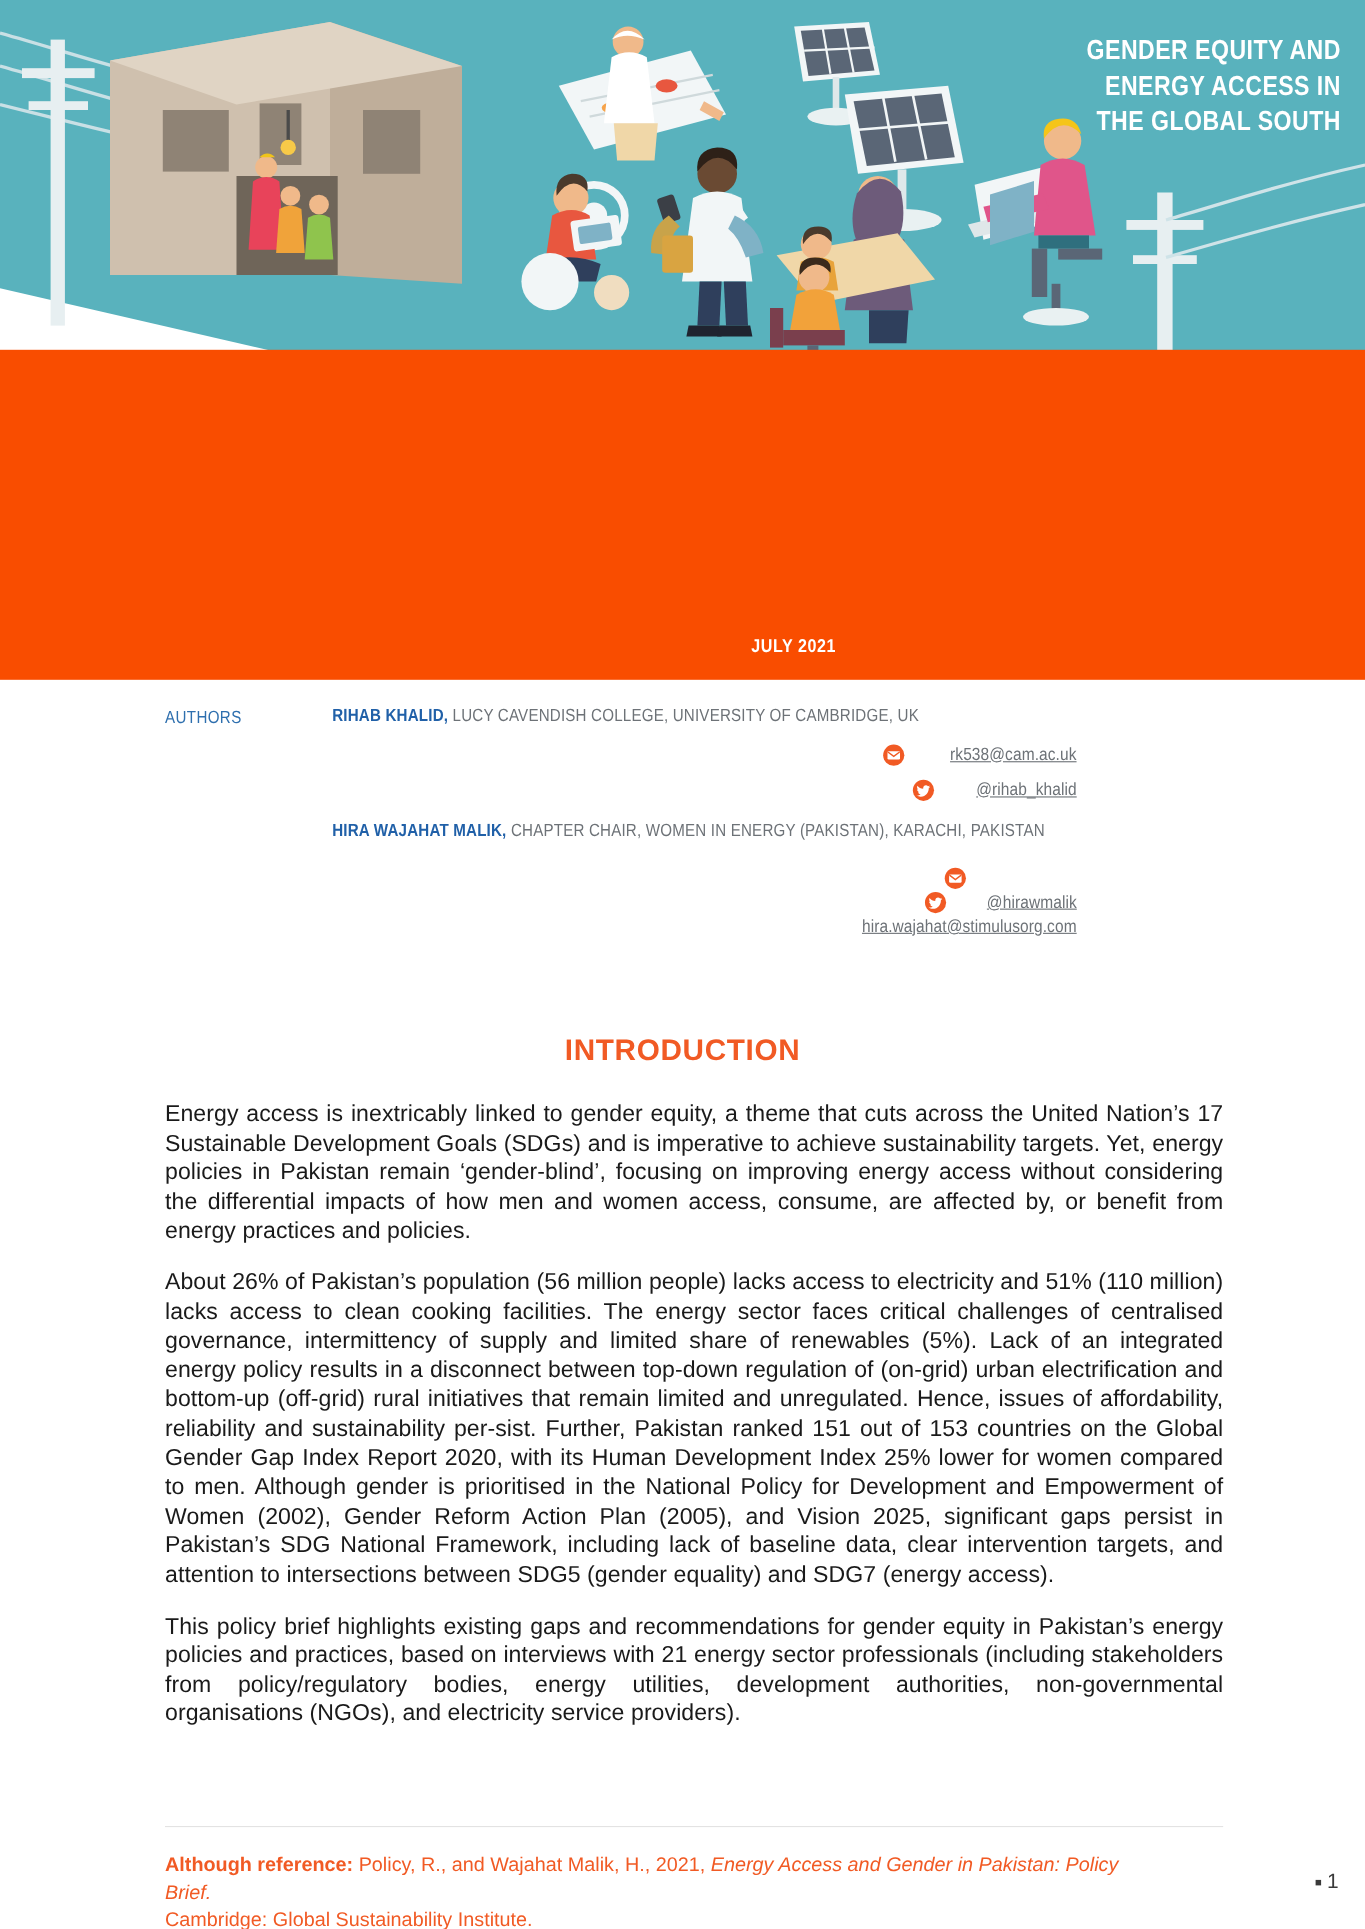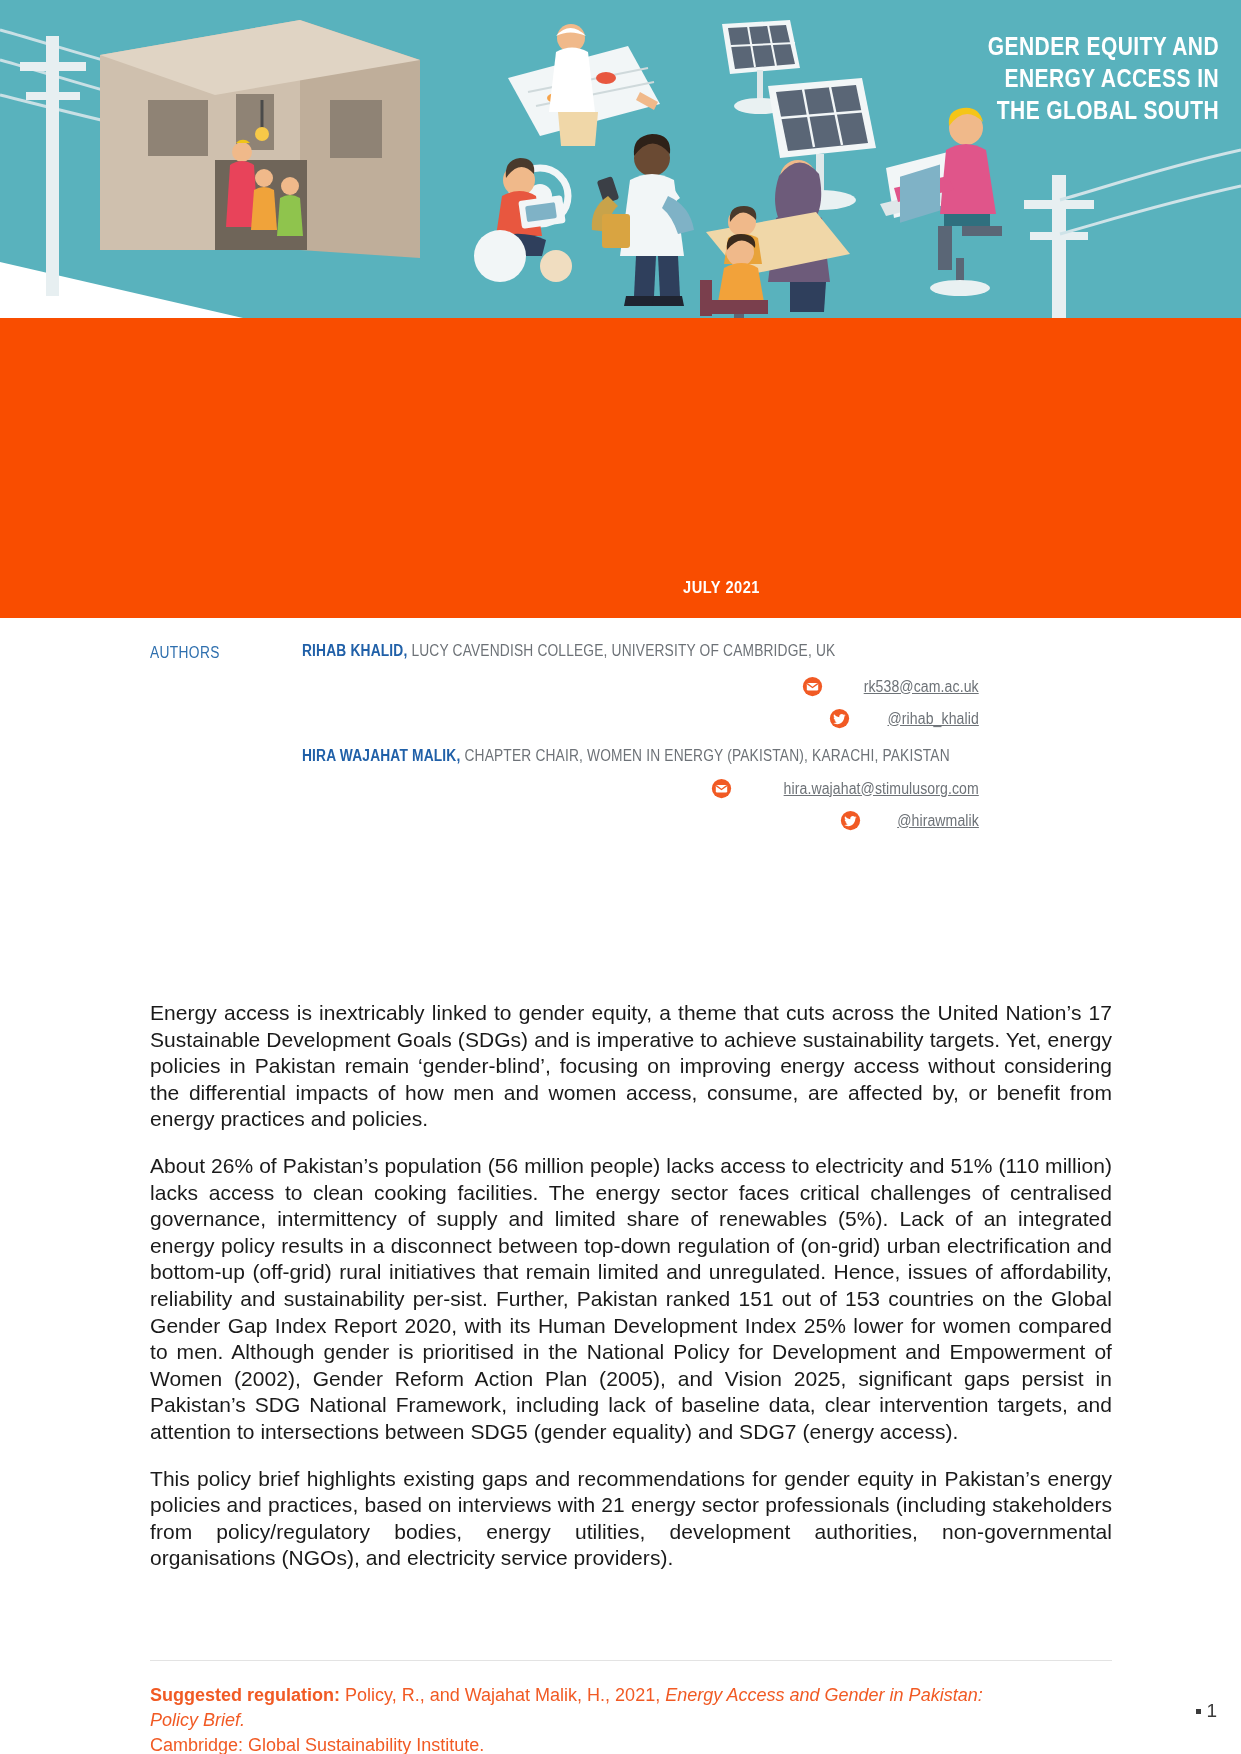--- a/index.html
+++ b/index.html
@@ -352,21 +352,21 @@
                  c-0.23,0-0.47-0.01-0.69-0.04c1.29,0.84,2.82,1.33,4.46,1.33c5.35,0,8.28-4.52,8.28-8.44l-0.01-0.38C18.12,9.35,18.62,8.81,19,8.2z" fill="#ffffff"></path>
       </svg>
       <span class="ctext">@rihab_khalid</span>
     </div>
 
     <div class="author-line" style="top:107px;">
       <span class="nm">HIRA WAJAHAT MALIK,</span>
       <span class="aff">CHAPTER CHAIR, WOMEN IN ENERGY (PAKISTAN), KARACHI, PAKISTAN</span>
     </div>
 
-    <div class="contact-row" style="top:138px;">
+    <div class="contact-row" style="top:148px;flex-direction:column;">
       <svg class="cicon" viewBox="0 0 24 24">
         <circle cx="12" cy="12" r="11" fill="#f15a24"></circle>
         <rect x="5.5" y="8" width="13" height="8.6" rx="1.4" fill="#ffffff"></rect>
         <path d="M5.9,8.7 L12,13.2 L18.1,8.7" fill="none" stroke="#f15a24" stroke-width="1.5"></path>
       </svg>
       <span class="ctext">hira.wajahat@stimulusorg.com</span>
     </div>
 
     <div class="contact-row" style="top:170px;">
       <svg class="cicon" viewBox="0 0 24 24">
@@ -374,30 +374,31 @@
         <path d="M19,8.2c-0.5,0.25-1.1,0.4-1.7,0.47c0.6-0.37,1.05-0.95,1.27-1.64c-0.56,0.34-1.18,0.58-1.84,0.71
                  c-0.53-0.57-1.29-0.93-2.12-0.93c-1.61,0-2.91,1.33-2.91,2.97c0,0.23,0.02,0.46,0.07,0.68C9.35,10.3,7.2,9.1,5.77,7.28
                  C5.51,7.73,5.37,8.25,5.37,8.81c0,1.03,0.51,1.94,1.29,2.47c-0.48-0.01-0.93-0.15-1.32-0.37v0.04c0,1.44,1,2.64,2.33,2.91
                  c-0.24,0.07-0.5,0.1-0.77,0.1c-0.19,0-0.37-0.02-0.55-0.05c0.37,1.18,1.45,2.04,2.72,2.07c-1,0.8-2.25,1.27-3.61,1.27
                  c-0.23,0-0.47-0.01-0.69-0.04c1.29,0.84,2.82,1.33,4.46,1.33c5.35,0,8.28-4.52,8.28-8.44l-0.01-0.38C18.12,9.35,18.62,8.81,19,8.2z" fill="#ffffff"></path>
       </svg>
       <span class="ctext">@hirawmalik</span>
     </div>
   </div>
 
+  <div class="section-title">INTRODUCTION</div>
 
   <div class="body-col">
     <p>Energy access is inextricably linked to gender equity, a theme that cuts across the United Nation’s 17 Sustainable Development Goals (SDGs) and is imperative to achieve sustainability targets. Yet, energy policies in Pakistan remain ‘gender-blind’, focusing on improving energy access without considering the differential impacts of how men and women access, consume, are affected by, or benefit from energy practices and policies.</p>
     <p>About 26% of Pakistan’s population (56 million people) lacks access to electricity and 51% (110 million) lacks access to clean cooking facilities. The energy sector faces critical challenges of centralised governance, intermittency of supply and limited share of renewables (5%). Lack of an integrated energy policy results in a disconnect between top-down regulation of (on-grid) urban electrification and bottom-up (off-grid) rural initiatives that remain limited and unregulated. Hence, issues of affordability, reliability and sustainability per-sist. Further, Pakistan ranked 151 out of 153 countries on the Global Gender Gap Index Report 2020, with its Human Development Index 25% lower for women compared to men. Although gender is prioritised in the National Policy for Development and Empowerment of Women (2002), Gender Reform Action Plan (2005), and Vision 2025, significant gaps persist in Pakistan’s SDG National Framework, including lack of baseline data, clear intervention targets, and attention to intersections between SDG5 (gender equality) and SDG7 (energy access).</p>
     <p>This policy brief highlights existing gaps and recommendations for gender equity in Pakistan’s energy policies and practices, based on interviews with 21 energy sector professionals (including stakeholders from policy/regulatory bodies, energy utilities, development authorities, non-governmental organisations (NGOs), and electricity service providers).</p>
   </div>
 
   <div class="footer-rule"></div>
   <div class="footer">
-    <span class="lead">Suggested regulation:</span><span> Policy, R., and Wajahat Malik, H., 2021, </span><span class="ital">Energy Access and Gender in Pakistan: Policy Brief.</span><br>
+    <span class="lead">Although reference:</span><span> Policy, R., and Wajahat Malik, H., 2021, </span><span class="ital">Energy Access and Gender in Pakistan: Policy Brief.</span><br>
     <span>Cambridge: Global Sustainability Institute.</span>
   </div>
   <div class="pagenum">
     <span class="pagedot"></span>
     <span>1</span>
   </div>
 
 </div>
 
 </body></html>

